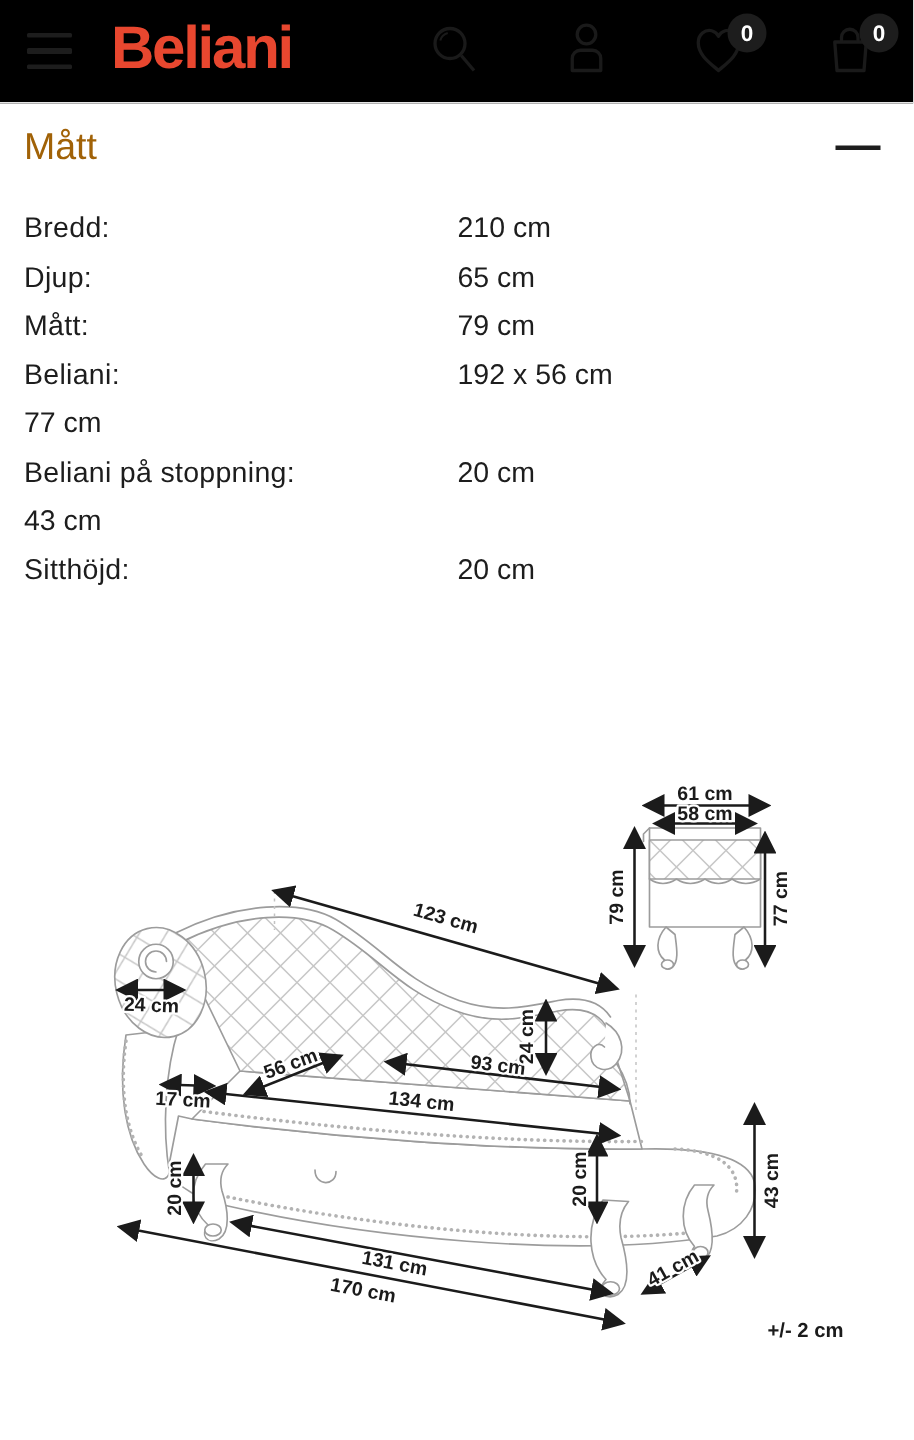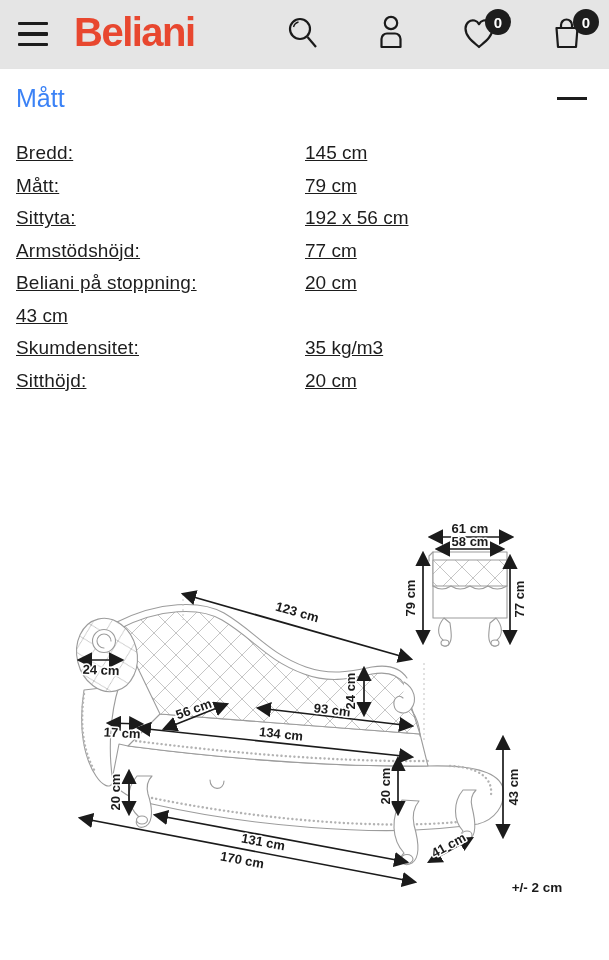--- a/index.html
+++ b/index.html
@@ -1,39 +1,39 @@
 <!DOCTYPE html>
 <html><head>
 <meta charset="utf-8">
 <style>
   html,body{margin:0;padding:0;background:#fff;}
   .page{position:relative;width:609px;height:960px;background:#fff;overflow:hidden;
         font-family:"Liberation Sans",sans-serif;color:#1d1d1d;}
   
   .hdr{position:absolute;top:0;left:0;right:0;height:69px;border-bottom:1px solid #e4e4e4;
-       display:flex;align-items:center;padding:0 18px;box-sizing:border-box;background:#e5e5e5;}
+       display:flex;align-items:center;padding:0 18px;box-sizing:border-box;background:#000000;}
   .burger{width:30px;height:24px;display:flex;flex-direction:column;justify-content:space-between;
           cursor:pointer;background:none;border:none;padding:0;}
   .burger span{display:block;height:3.4px;background:#1d1d1d;border-radius:1px;}
   .logo{font-size:40px;font-weight:700;letter-spacing:-1.5px;margin-left:26px;line-height:1;
         transform:translateY(-2px);}
   .icons{margin-left:auto;display:flex;gap:52px;padding-right:6px;}
   .icobtn{position:relative;width:36px;height:40px;background:none;border:none;padding:0;cursor:pointer;}
   .icobtn svg{display:block;}
   .badge{position:absolute;top:-5px;right:-14px;width:26px;height:26px;border-radius:50%;
          background:#1d1d1d;color:#fff;font-size:15px;font-weight:700;
          display:flex;align-items:center;justify-content:center;font-family:"Liberation Sans",sans-serif;}
   
   .sect{position:absolute;top:80px;left:16px;right:16px;height:36px;display:flex;
         justify-content:space-between;align-items:center;cursor:pointer;}
-  .stitle{font-size:25px;font-weight:500;color:#3b82f6;}
+  .stitle{font-size:25px;font-weight:500;color:#a16207;}
   .minus{width:30px;height:3px;background:#1d1d1d;margin-right:6px;}
   
   .specs{position:absolute;top:137px;left:16px;right:16px;}
-  .srow{display:flex;height:32.5px;align-items:center;font-size:19px;text-decoration:underline;}
+  .srow{display:flex;height:32.5px;align-items:center;font-size:19px;}
   .slabel{width:289px;font-weight:500;letter-spacing:.2px;}
   .sval{font-weight:400;}
   
   .diag{position:absolute;top:490px;left:0;}
   .furn{stroke:#9c9c9c;stroke-width:1.1;stroke-linejoin:round;stroke-linecap:round;}
   .nail{stroke:#b3b3b3;stroke-width:2.4;stroke-dasharray:0.1 4.2;stroke-linecap:round;fill:none;}
   .dimline{stroke:#1b1b1b;stroke-width:1.7;fill:none;}
   .leader{stroke:#c3c3c3;stroke-width:1;stroke-dasharray:2 3;}
   .dim{font-family:"Liberation Sans",sans-serif;font-weight:bold;font-size:13px;fill:#1b1b1b;
        paint-order:stroke;stroke:#fff;stroke-width:3px;stroke-linejoin:round;
@@ -84,44 +84,43 @@
   </header>
 
   <div class="sect">
     <div class="stitle">Mått</div>
     <div class="minus"></div>
   </div>
 
   <div class="specs">
     <div class="srow">
         <div class="slabel">Bredd:</div>
-        <div class="sval">145 cm</div>
+        <div class="sval">210 cm</div>
+      </div>
+    <div class="srow">
+        <div class="slabel">Djup:</div>
+        <div class="sval">65 cm</div>
       </div>
     <div class="srow">
         <div class="slabel">Mått:</div>
         <div class="sval">79 cm</div>
       </div>
     <div class="srow">
-        <div class="slabel">Sittyta:</div>
+        <div class="slabel">Beliani:</div>
         <div class="sval">192 x 56 cm</div>
       </div>
     <div class="srow">
-        <div class="slabel">Armstödshöjd:</div>
         <div class="sval">77 cm</div>
       </div>
     <div class="srow">
         <div class="slabel">Beliani på stoppning:</div>
         <div class="sval">20 cm</div>
       </div>
     <div class="srow">
         <div class="sval">43 cm</div>
-      </div>
-    <div class="srow">
-        <div class="slabel">Skumdensitet:</div>
-        <div class="sval">35 kg/m3</div>
       </div>
     <div class="srow">
         <div class="slabel">Sitthöjd:</div>
         <div class="sval">20 cm</div>
       </div>
   </div>
 
   <svg class="diag" width="609" height="470" viewBox="0 0 609 470">
     <defs>
       <marker id="arw" viewBox="0 0 10 10" refX="8.5" refY="5" markerWidth="9" markerHeight="9" orient="auto-start-reverse">

